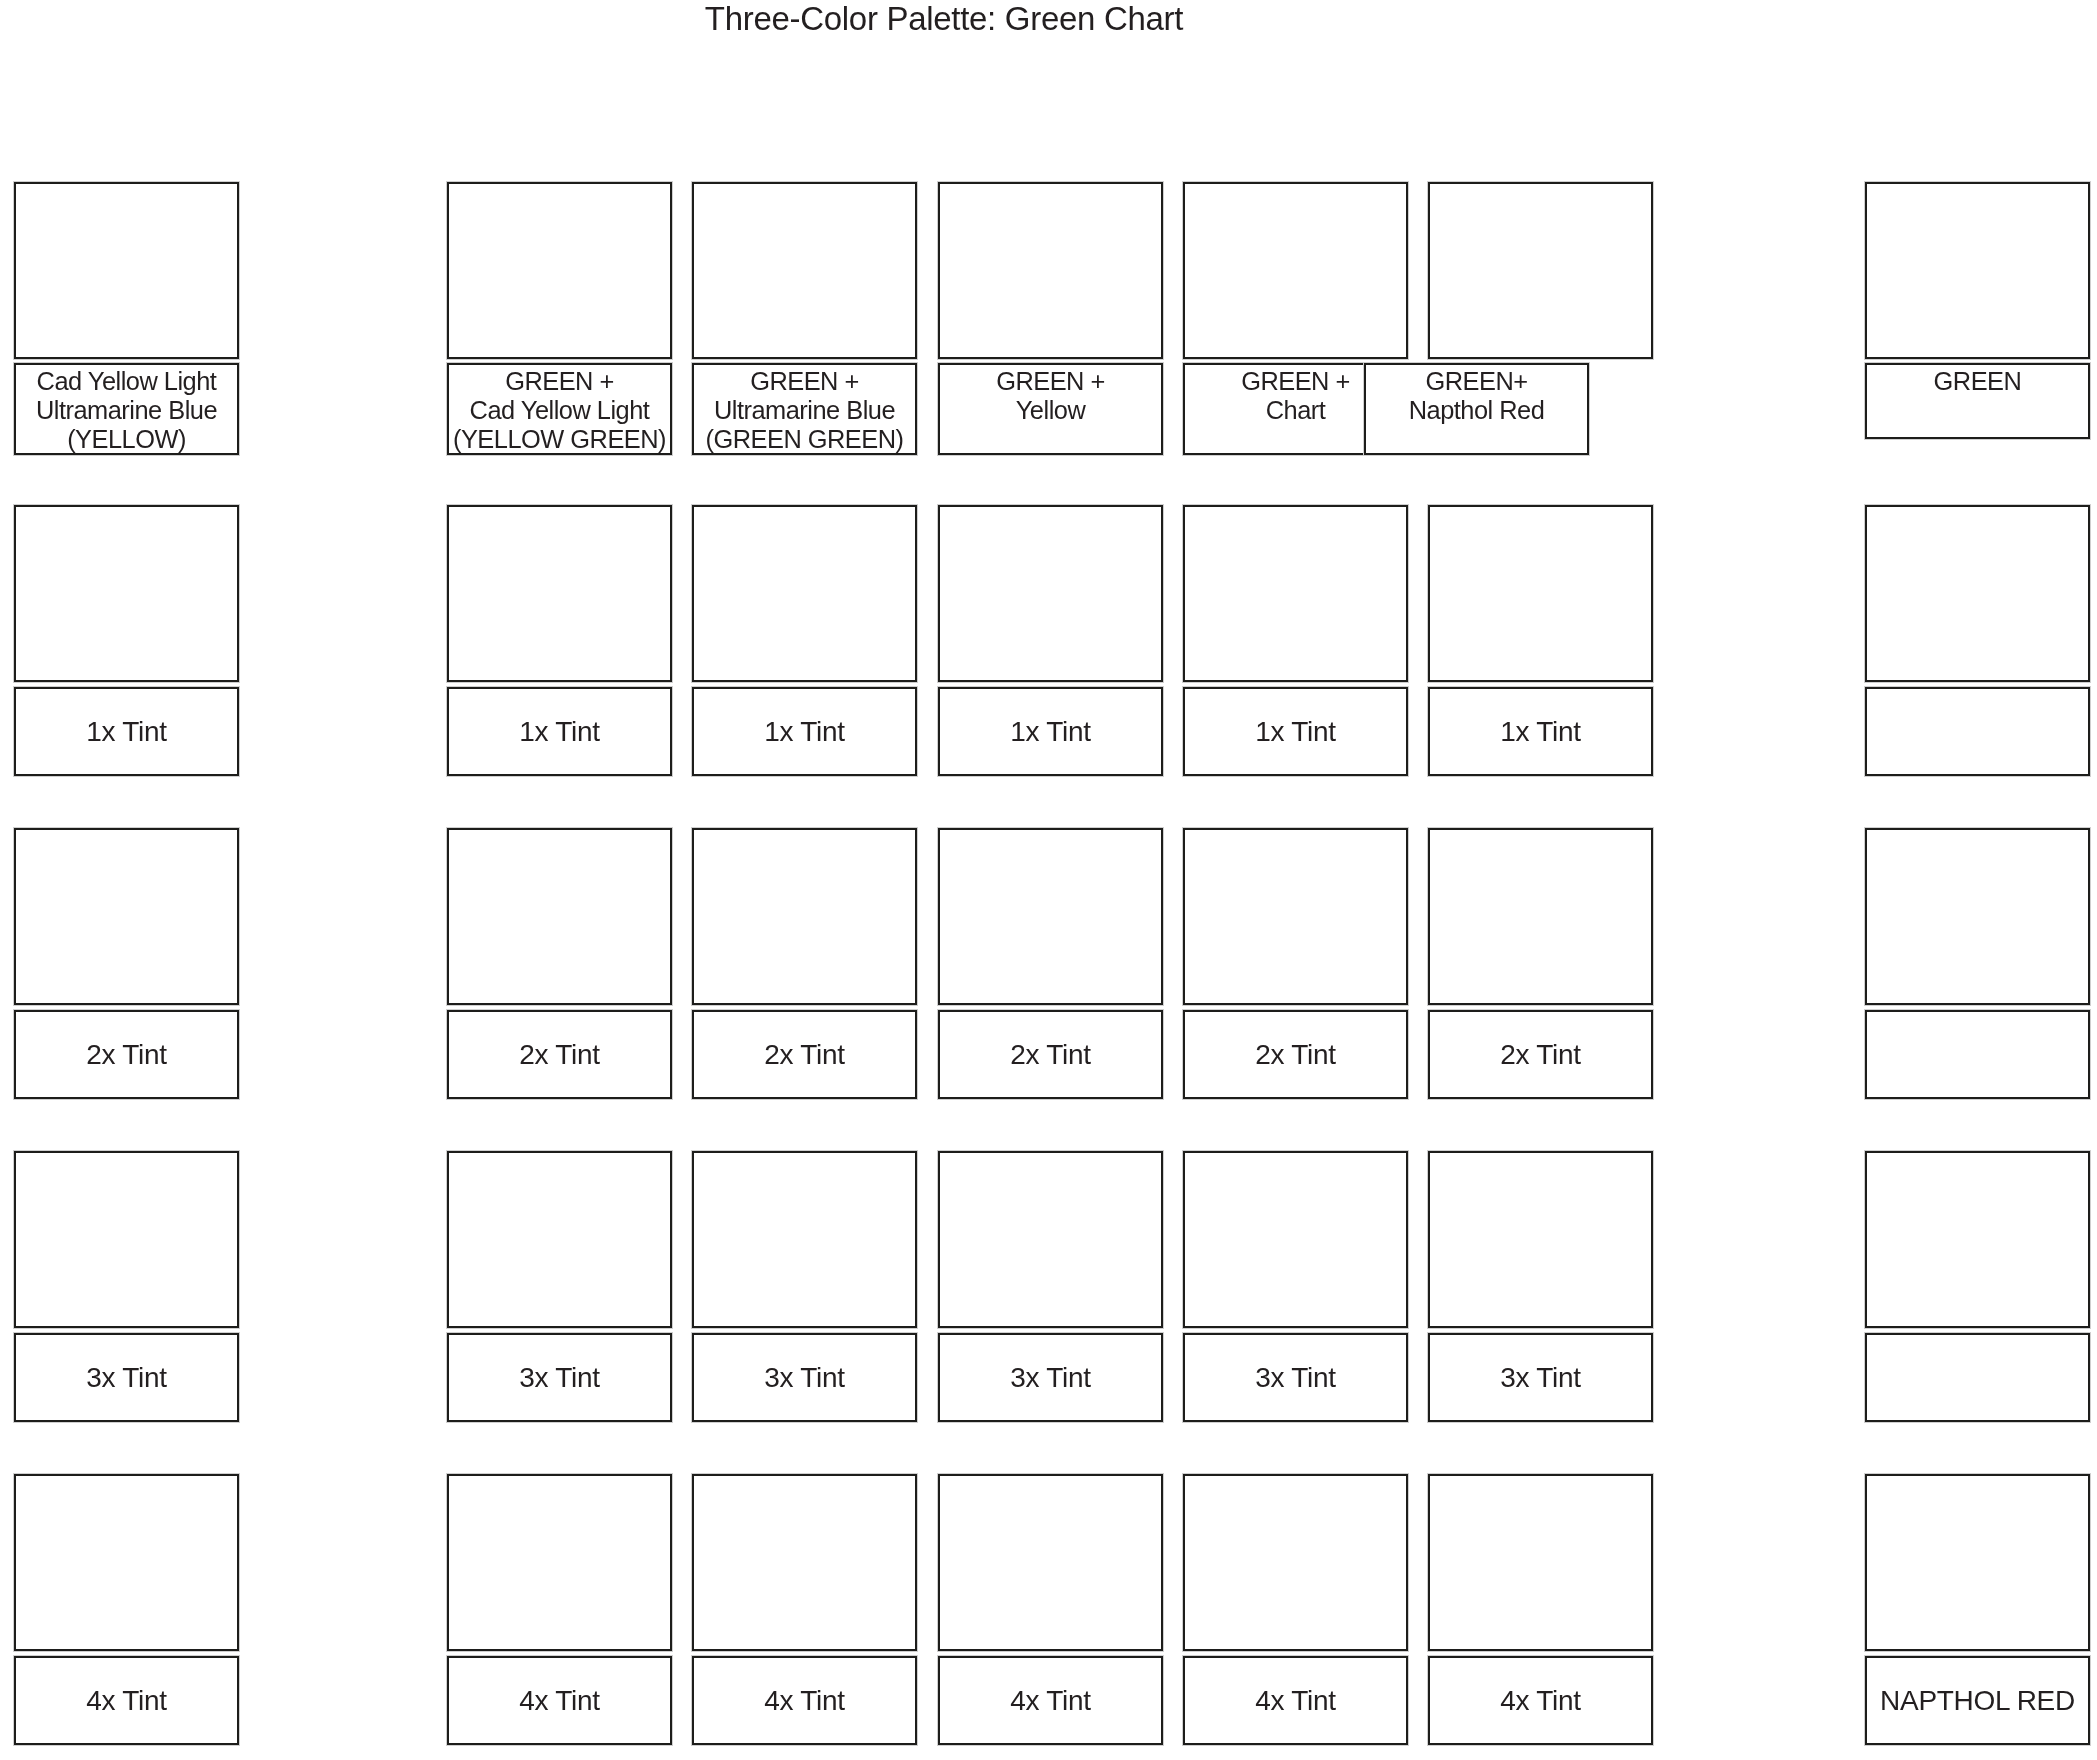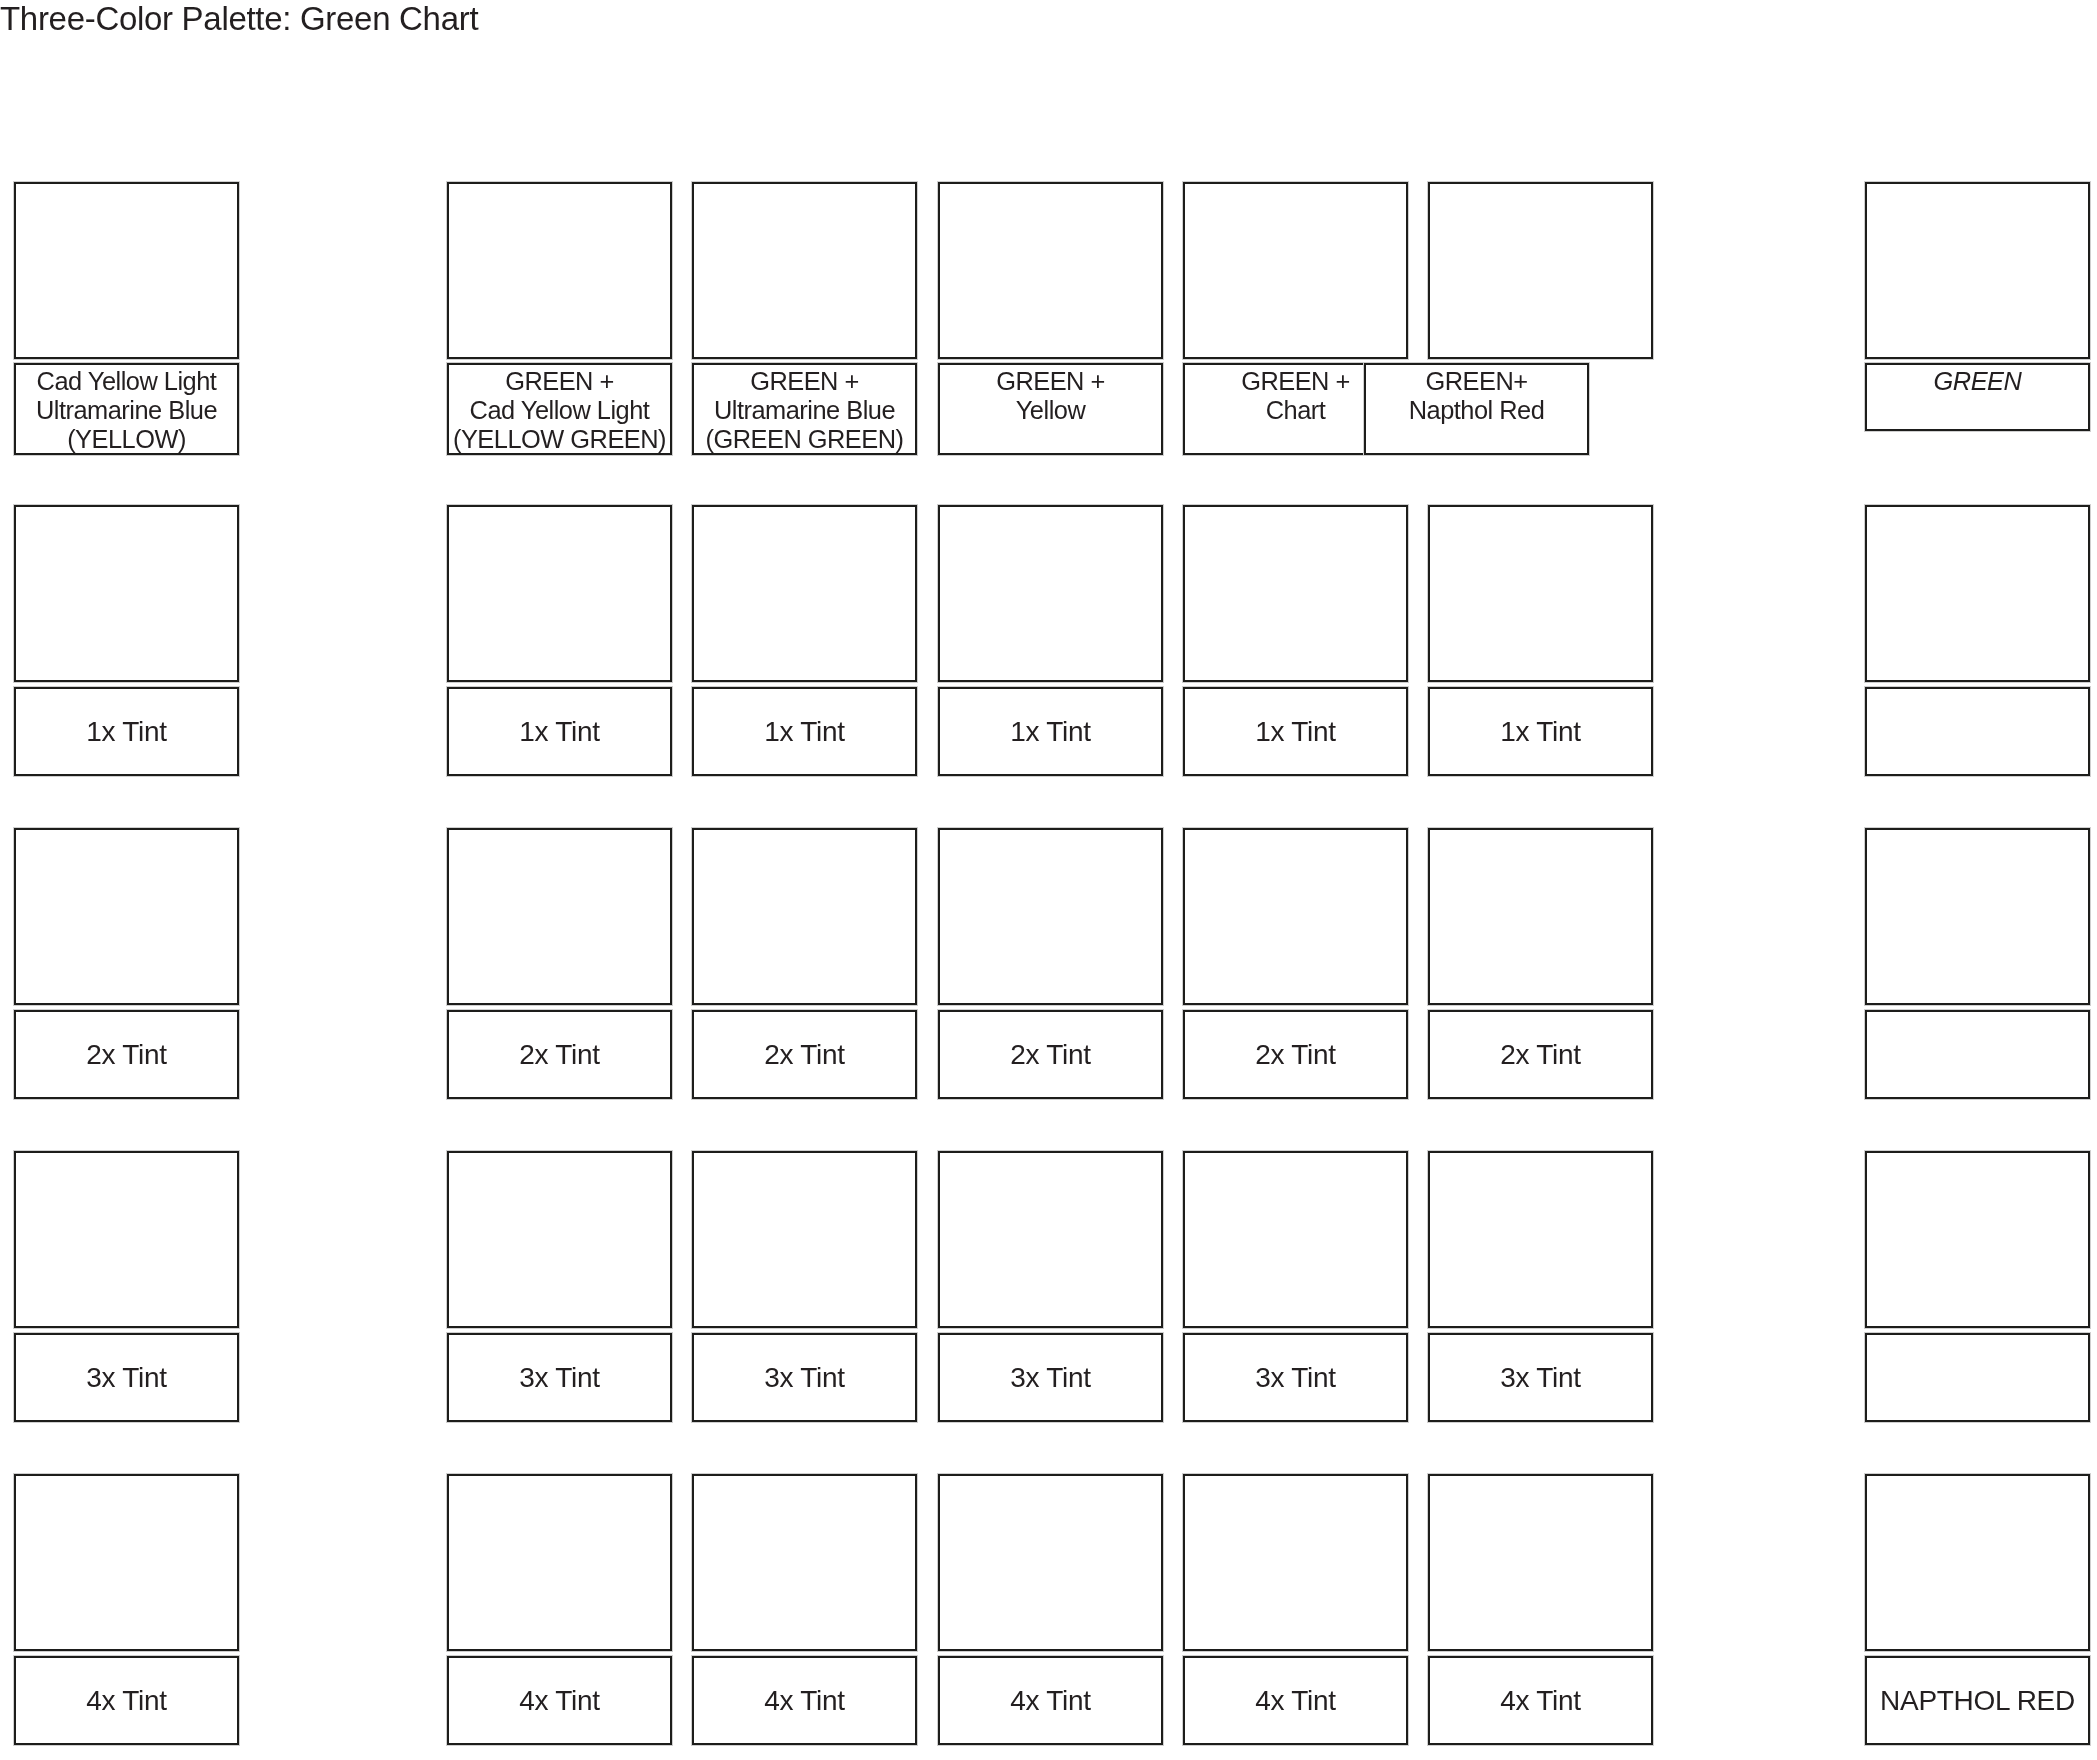--- a/index.html
+++ b/index.html
@@ -13,20 +13,21 @@
     position: relative;
     font-family: "Liberation Sans", sans-serif;
     color: #231f20;
     overflow: hidden;
   }
   .title {
     position: absolute;
     left: 0;
     top: 0;
     width: 1888px;
+    text-align: center;
     font-size: 33px;
     font-weight: 400;
     margin: 0;
     letter-spacing: -0.3px;
   }
   .box {
     position: absolute;
     box-sizing: border-box;
     background: #ffffff;
     border: 2.8px solid #1d1d1b;
@@ -182,21 +183,21 @@
     </div>
     <div class="box swatch" style="left: 1428px; top: 1151px; width: 225px; height: 177px;"></div>
     <div class="box label-box tint-label" style="left: 1428px; top: 1333px; width: 225px; height: 89px;">
       <div>3x Tint</div>
     </div>
     <div class="box swatch" style="left: 1428px; top: 1474px; width: 225px; height: 177px;"></div>
     <div class="box label-box tint-label" style="left: 1428px; top: 1656px; width: 225px; height: 89px;">
       <div>4x Tint</div>
     </div>
     <div class="box swatch" style="left: 1865px; top: 182px; width: 225px; height: 177px;"></div>
-    <div class="box label-box header-label" style="left: 1865px; top: 363px; width: 225px; height: 68px; font-style: italic;">
+    <div class="box label-box header-label" style="left: 1865px; top: 363px; width: 225px; height: 76px;">
       <div class="header-line">GREEN</div>
     </div>
     <div class="box swatch" style="left: 1865px; top: 505px; width: 225px; height: 177px;"></div>
     <div class="box label-box tint-label" style="left: 1865px; top: 687px; width: 225px; height: 89px;">
       <div></div>
     </div>
     <div class="box swatch" style="left: 1865px; top: 828px; width: 225px; height: 177px;"></div>
     <div class="box label-box tint-label" style="left: 1865px; top: 1010px; width: 225px; height: 89px;">
       <div></div>
     </div>

